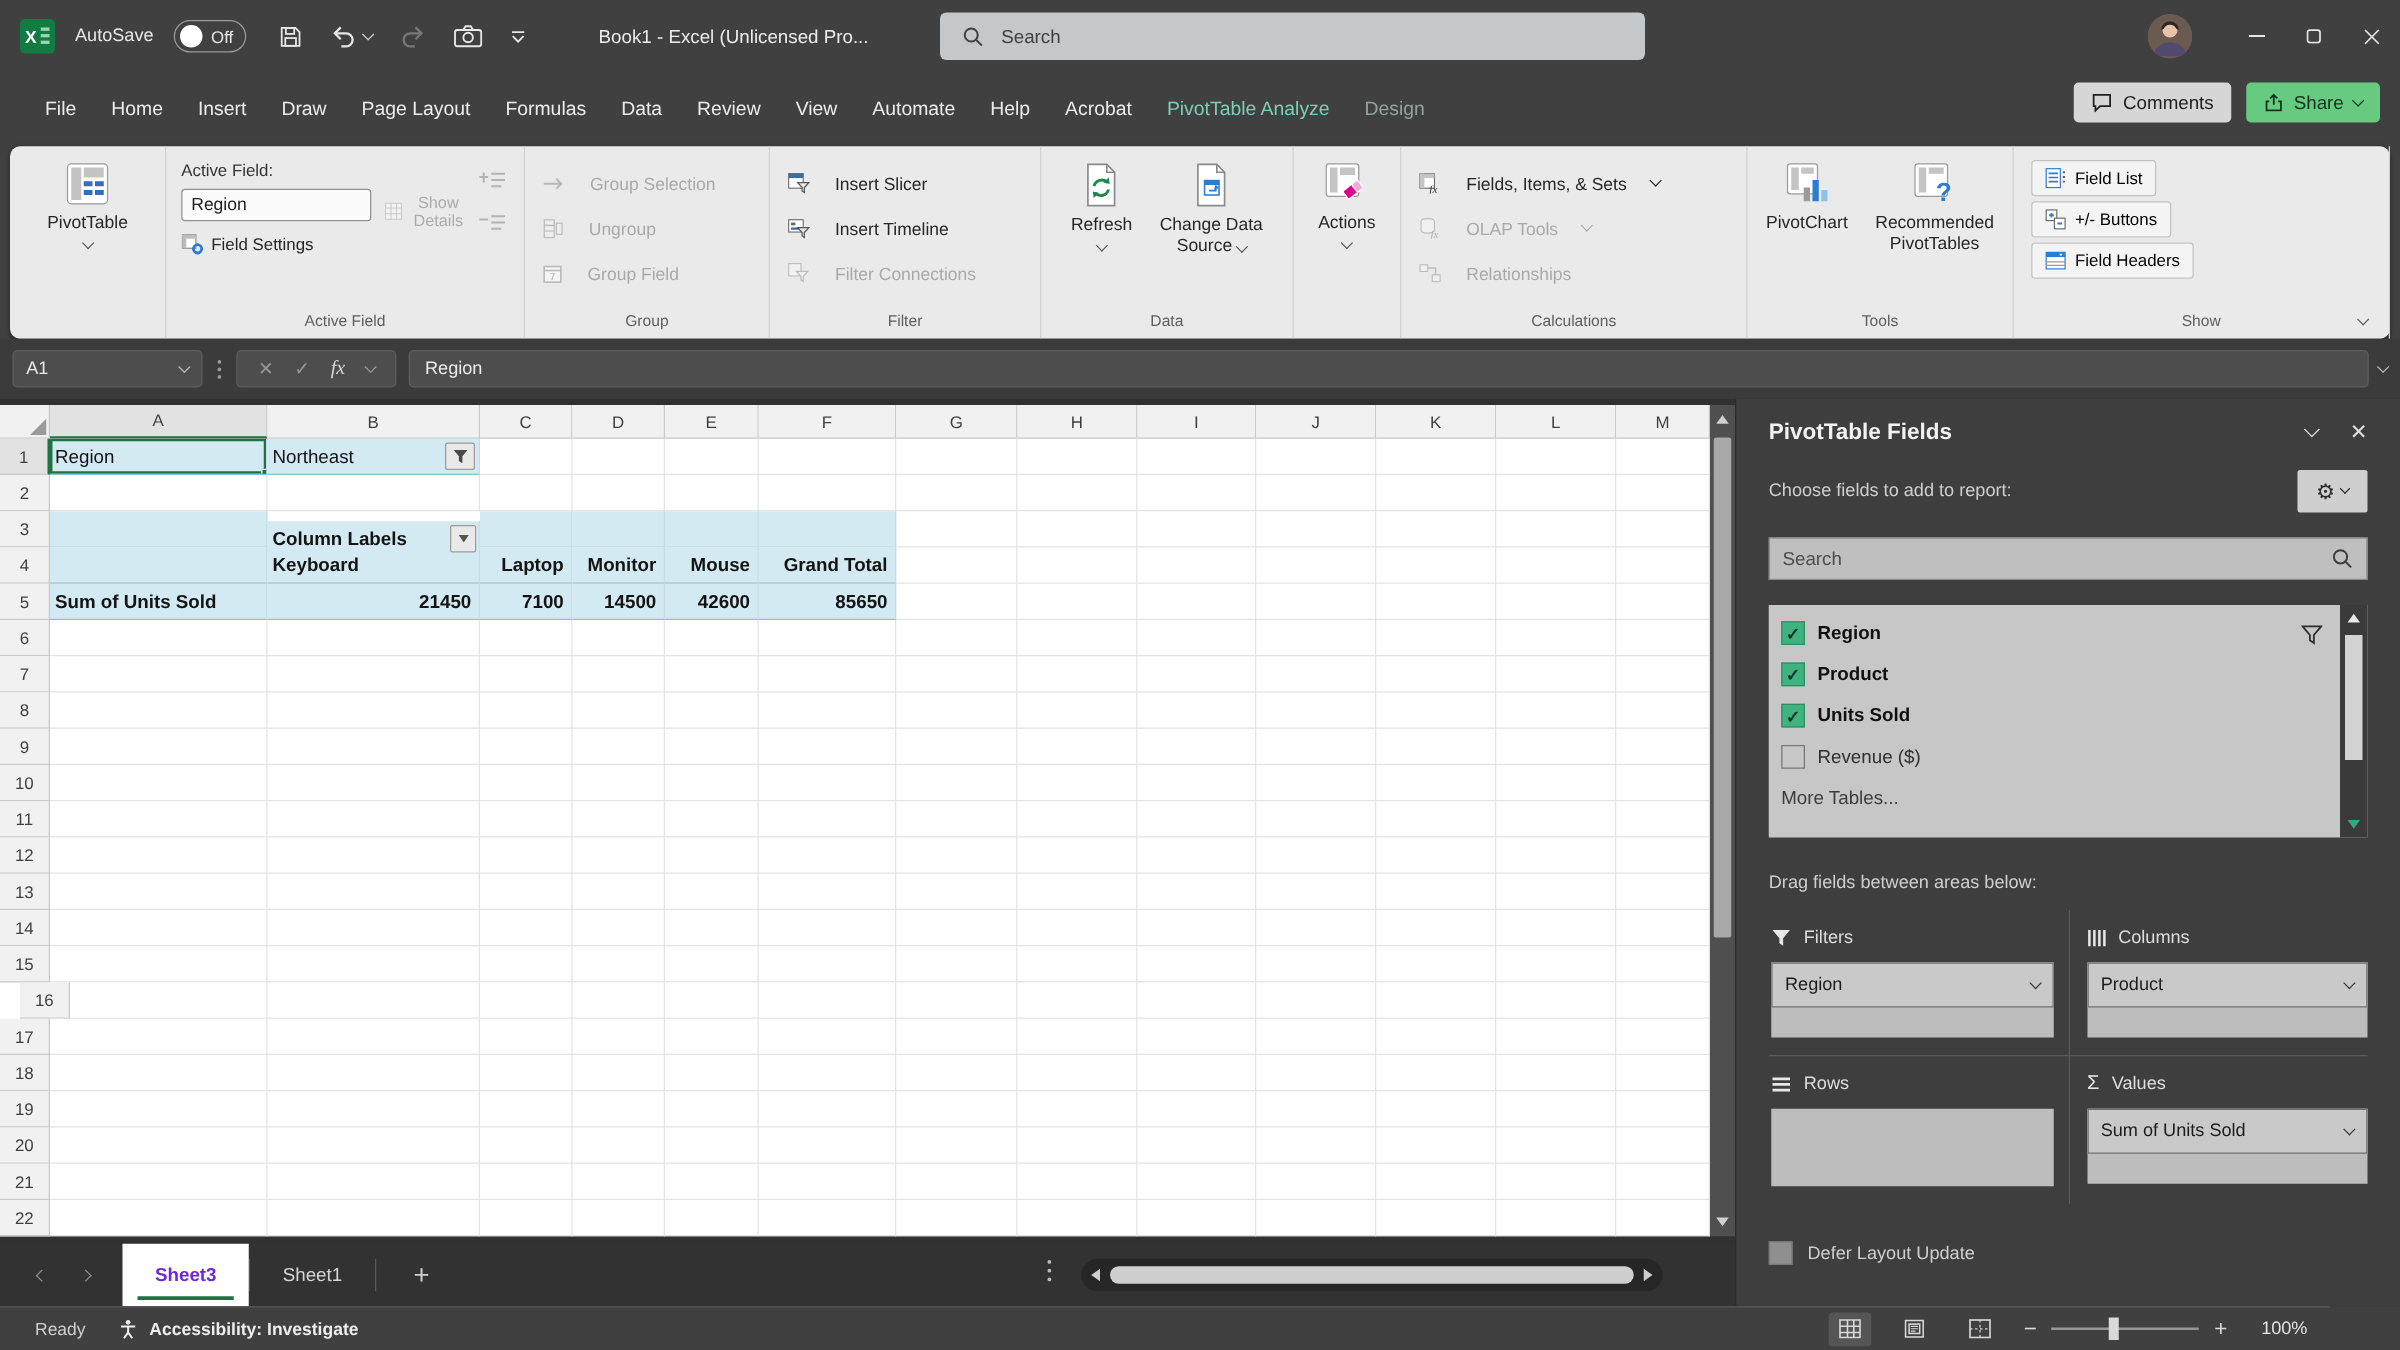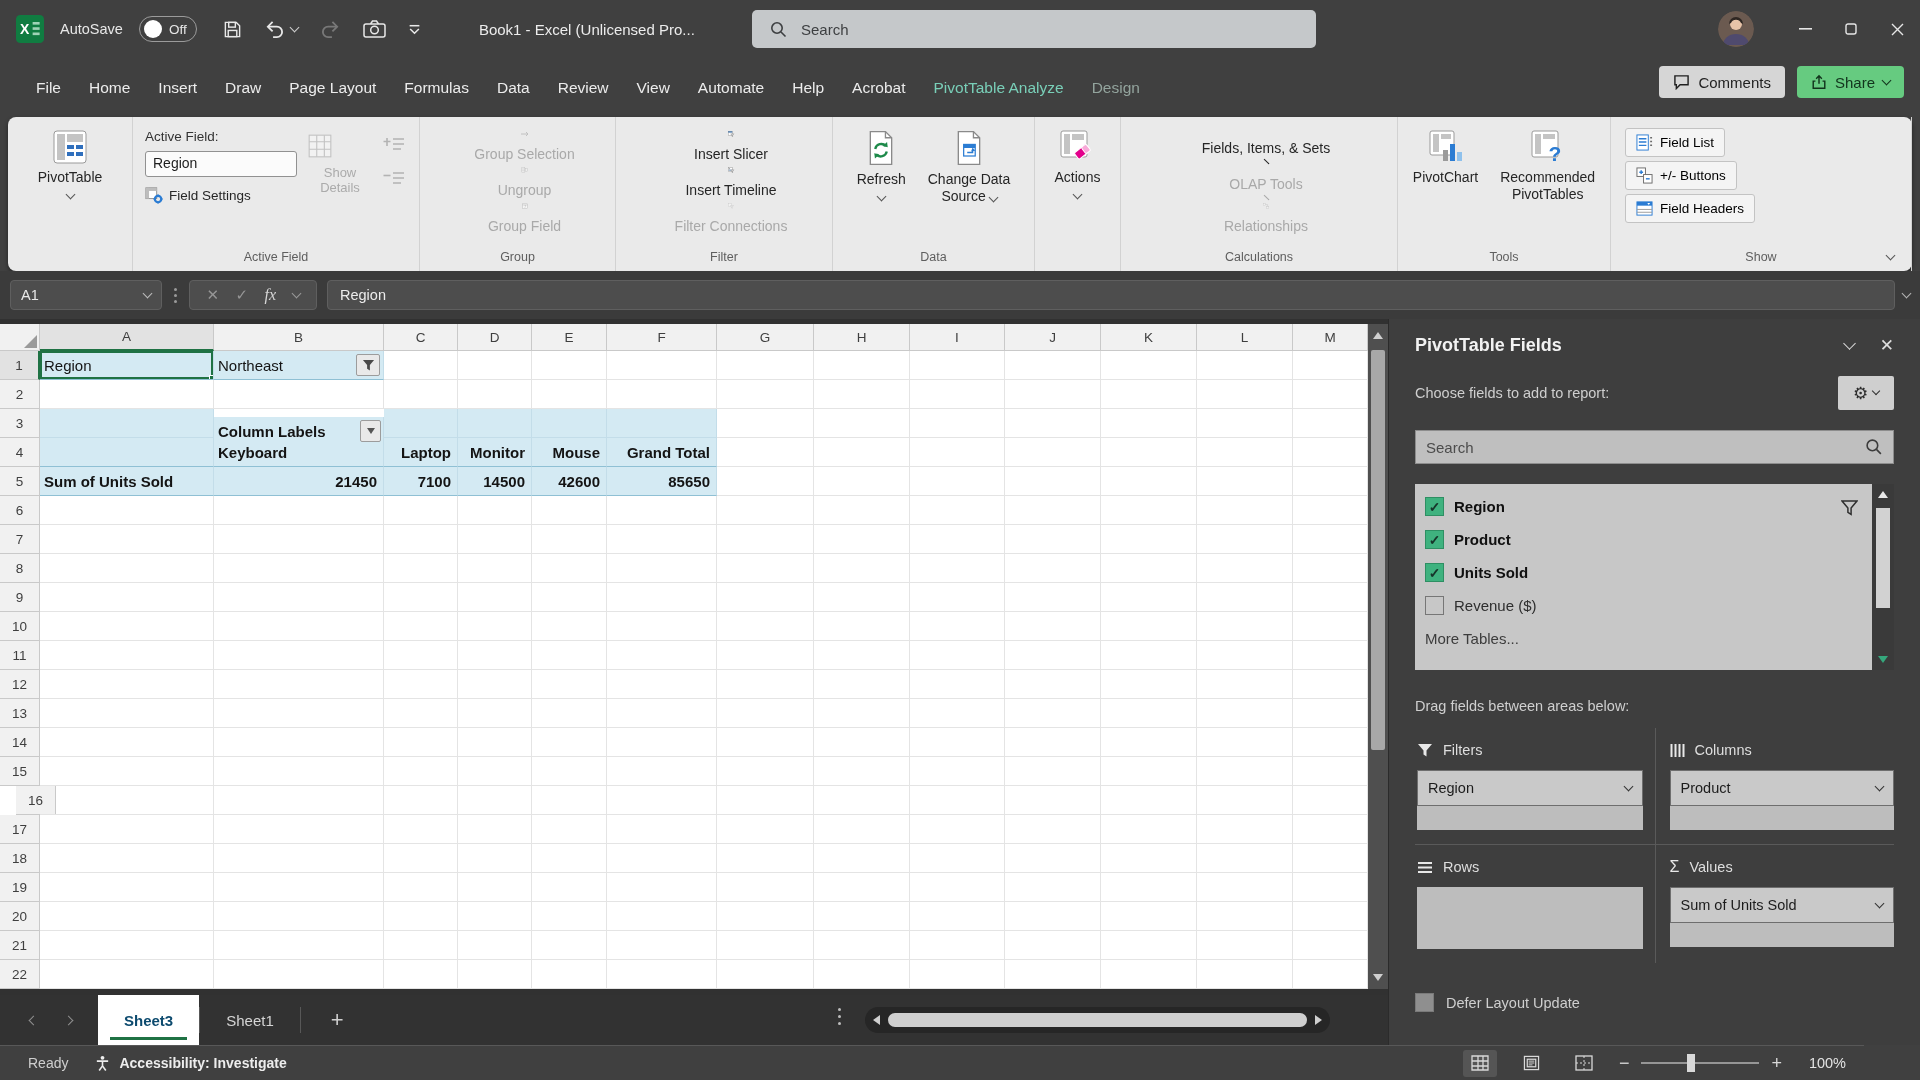--- a/index.html
+++ b/index.html
@@ -56,30 +56,30 @@
     border-radius:8px; box-shadow:0 2px 4px rgba(0,0,0,.45); display:flex; color:#262626; }
   .grp { position:relative; height:100%; border-right:1px solid #d2d2d2; }
   .grp:last-child { border-right:none; }
   .grp-label { position:absolute; bottom:7px; left:0; right:0; text-align:center;
     font-size:12.5px; color:#5e5e5e; }
   .bigbtns { display:flex; justify-content:center; gap:6px; padding-top:10px; height:128px; }
   .bigbtn { display:flex; flex-direction:column; align-items:center; gap:4px; padding:2px 8px;
     font-size:14px; color:#262626; text-align:center; line-height:17px; }
   .bigbtn .chv { color:#555; margin-top:1px; }
   .rowbtns { display:flex; flex-direction:column; gap:5px; padding:14px 0 0 14px; }
-  .rowbtn { display:flex; align-items:center; gap:9px; font-size:14px; height:31px; color:#262626;flex-direction:column; }
+  .rowbtn { display:flex; align-items:center; gap:20px; font-size:14px; height:31px; color:#262626; }
   .rowbtn.dis { color:#a9a9a9; }
   .rowbtn .chv { color:inherit; }
   #grp-activefield .wrap { display:flex; padding:12px 0 0 12px; gap:10px; }
   .af-col { display:flex; flex-direction:column; gap:7px; }
   .af-label { font-size:13.5px; color:#333; }
   .af-input { width:152px; height:26px; background:#fbfbfb; border:1px solid #919191;
     border-radius:3px; font-size:14px; padding:3px 0 0 7px; color:#1d1d1d; }
   .af-settings { display:flex; align-items:center; gap:6px; font-size:13.5px; margin-top:2px; }
-  .showdetails { width:66px; display:flex; flex-direction:column; gap:6px;
+  .showdetails { width:66px; display:flex; flex-direction:row; align-items:center; gap:6px;
     font-size:13px; color:#ababab; text-align:center; line-height:15px; padding-top:4px; }
   .drillcol { display:flex; flex-direction:column; gap:20px; padding-top:8px; }
   .togglecol { display:flex; flex-direction:column; gap:4px; padding:11px 0 0 14px; }
   .togglebtn { display:flex; align-items:center; gap:7px; height:29px; padding:0 10px;
     background:#f4f4f4; border:1px solid #c3c3c3; border-radius:3px; font-size:13.5px;
     color:#000000; width:max-content; }
   #ribbon-collapse { position:absolute; right:18px; bottom:12px; color:#555; }
 
   
   #formulabar { left:0; top:271px; width:1920px; height:48px; background:#3b3b3b;
@@ -125,21 +125,21 @@
     background:#a8a8a8; border-radius:2px; }
   #vscroll .tri-up { position:absolute; left:5px; top:8px; }
   #vscroll .tri-down { position:absolute; left:5px; bottom:8px; }
 
   
   #tabbar { position:absolute; left:0; top:676px; width:1388px; height:50px; background:#323232;
     display:flex; align-items:stretch; }
   .tab-arrows { display:flex; align-items:center; gap:28px; padding:0 26px 0 30px; color:#8f8f8f; }
   .sheettab { display:flex; align-items:center; padding:0 26px; font-size:15px; color:#d5d5d5;
     position:relative; }
-  .sheettab.active { background:#fff; color:#0c4a6e; font-weight:700; }
+  .sheettab.active { background:#fff; color:#6d28d9; font-weight:700; }
   .sheettab.active::after { content:""; position:absolute; left:12px; right:12px; bottom:5px;
     height:3px; background:#1f7244; }
   .tab-sep { width:1px; background:#585858; margin:12px 0; }
   #new-sheet { display:flex; align-items:center; padding:0 30px; color:#cfcfcf; font-size:22px; }
   #tab-kebab { position:absolute; left:838px; top:13px; display:flex; flex-direction:column; gap:4px; }
   #tab-kebab i { width:3px; height:3px; background:#bdbdbd; border-radius:50%; }
   #hscroll { position:absolute; left:865px; top:12px; width:465px; height:26px; background:#262626;
     border-radius:13px; display:flex; align-items:center; }
   #hscroll .tri-left { margin-left:8px; }
   #hscroll .thumb { flex:1; height:14px; background:#cfcfcf; border-radius:7px; margin:0 8px; }

